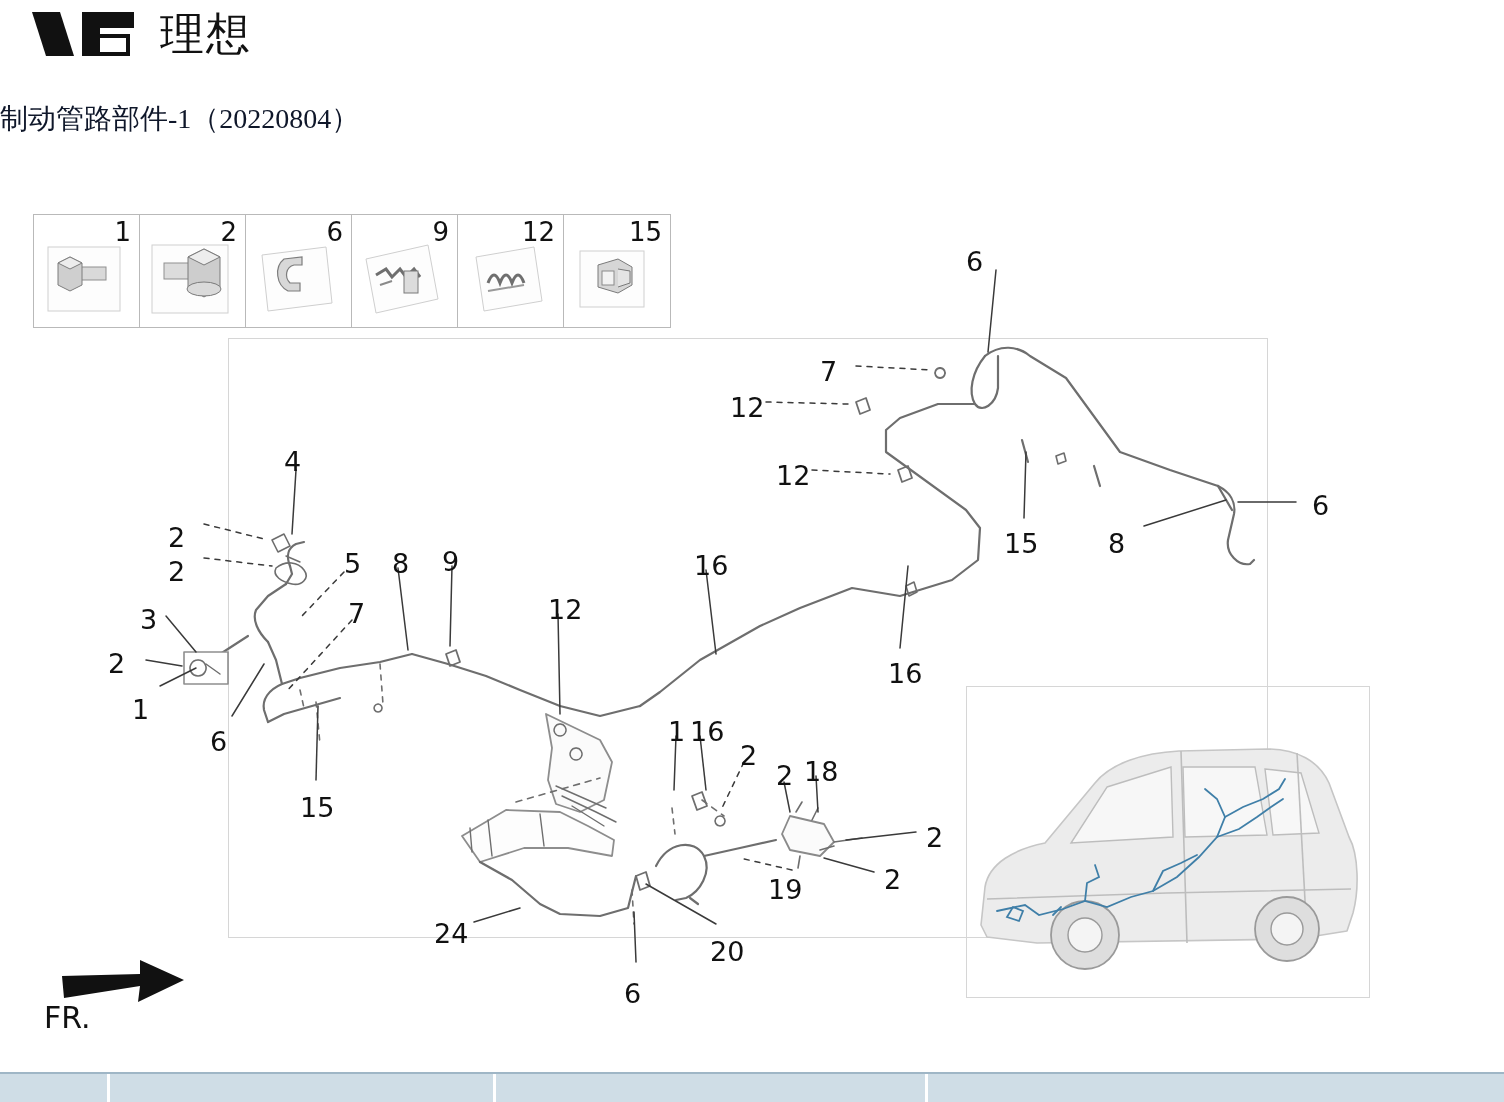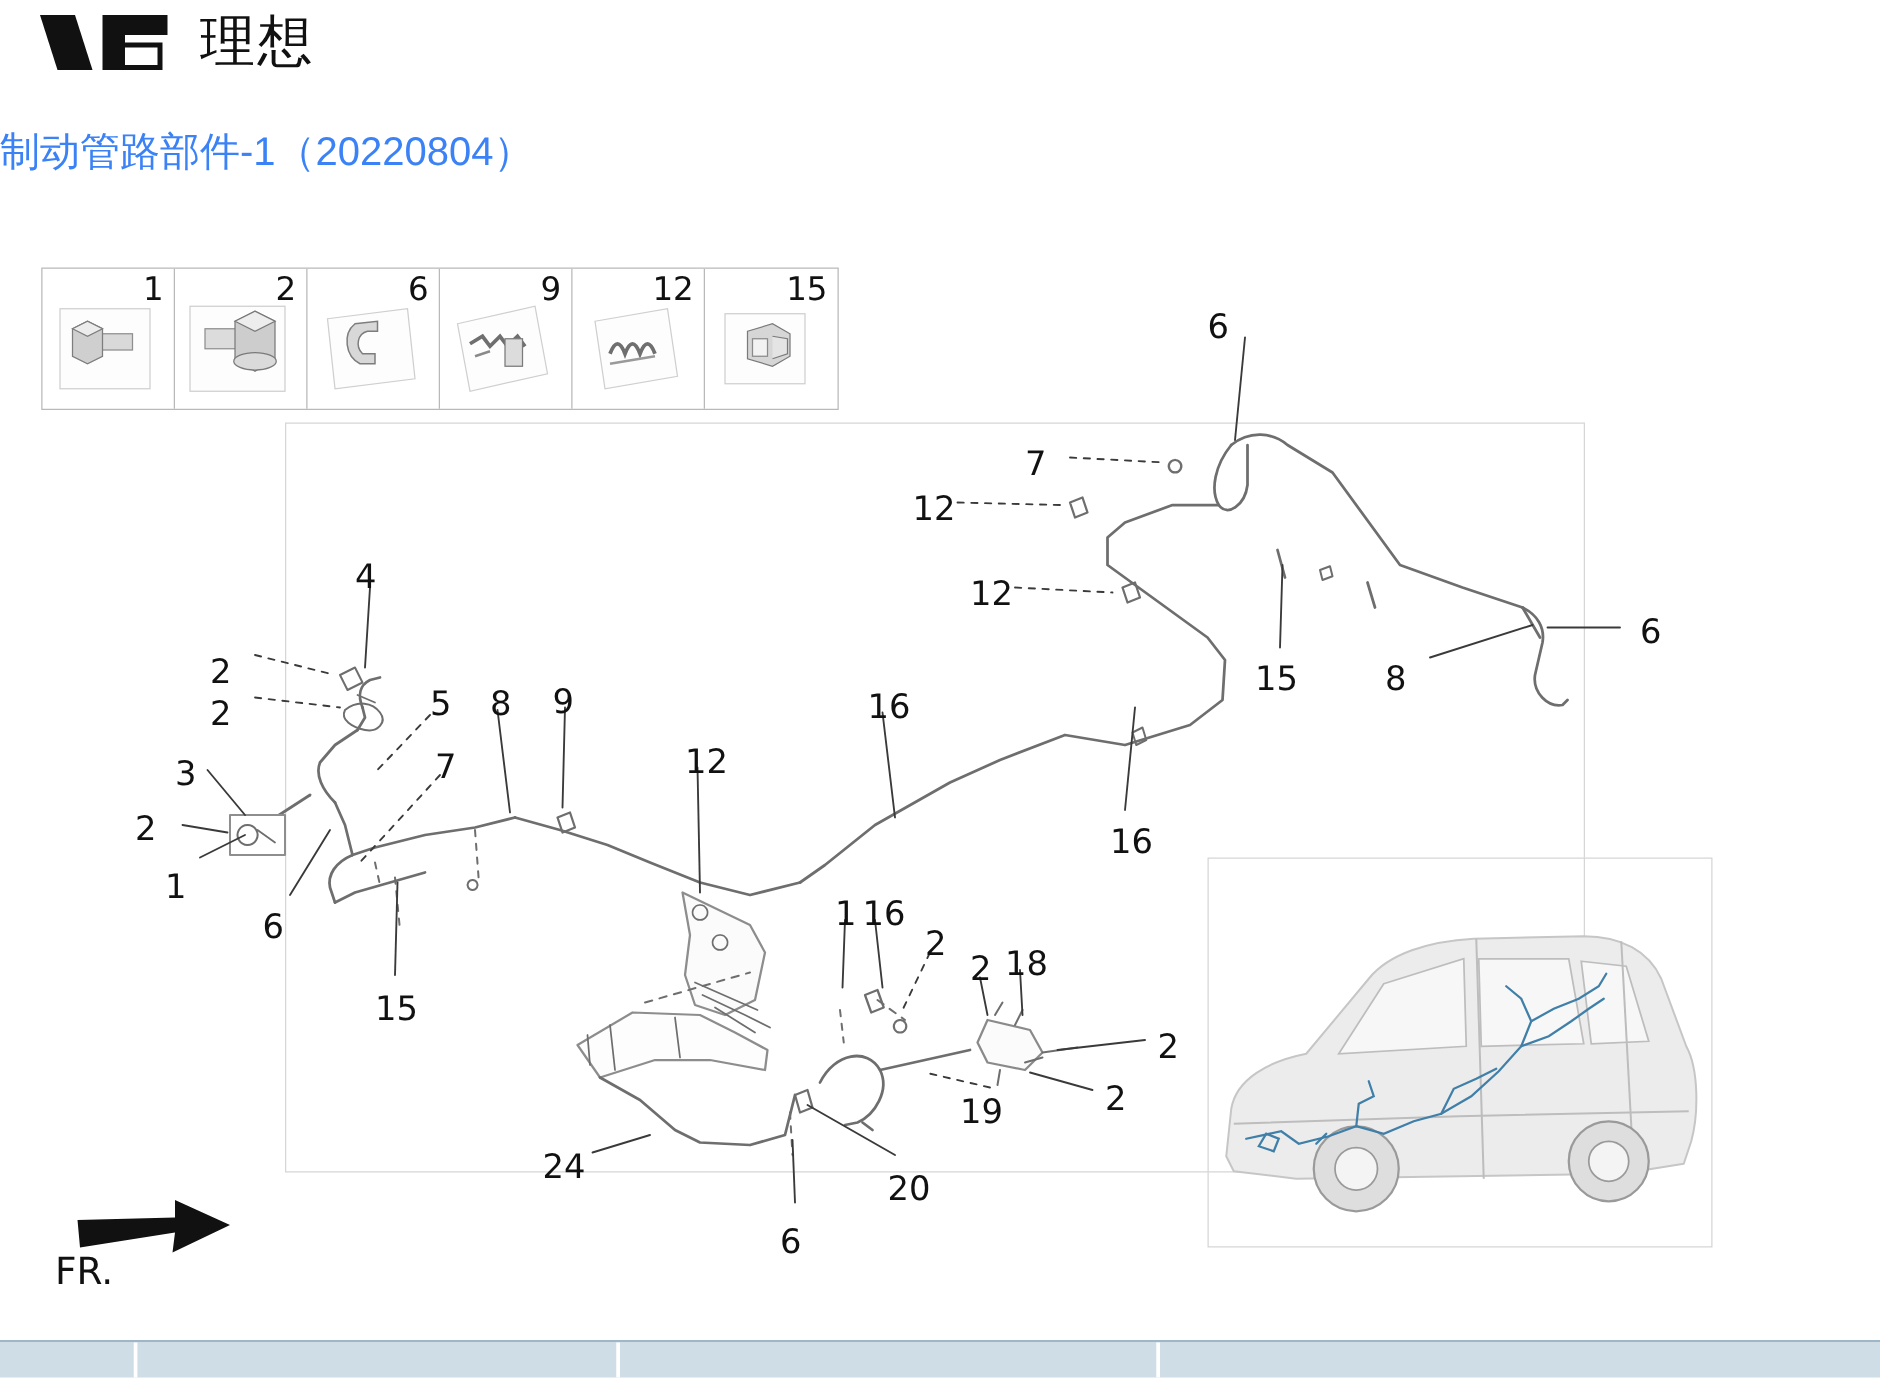--- a/index.html
+++ b/index.html
@@ -33,23 +33,23 @@
     font-size: 44px;
     letter-spacing: 2px;
     color: #111;
     line-height: 1;
     font-family: "DejaVu Sans", sans-serif;
   }
   #doc-title {
     position: absolute;
     left: 0px;
     top: 100px;
-    font-size: 32px;
-    color: #3b82f6;
-    font-family: Liberation Sans, sans-serif;
+    font-size: 28px;
+    color: #0f172a;
+    font-family: Liberation Serif, serif;
     white-space: nowrap;
   }
   
   #legend-strip {
     position: absolute;
     left: 33px;
     top: 214px;
     height: 112px;
     display: flex;
     border: 1px solid #b9b9b9;

